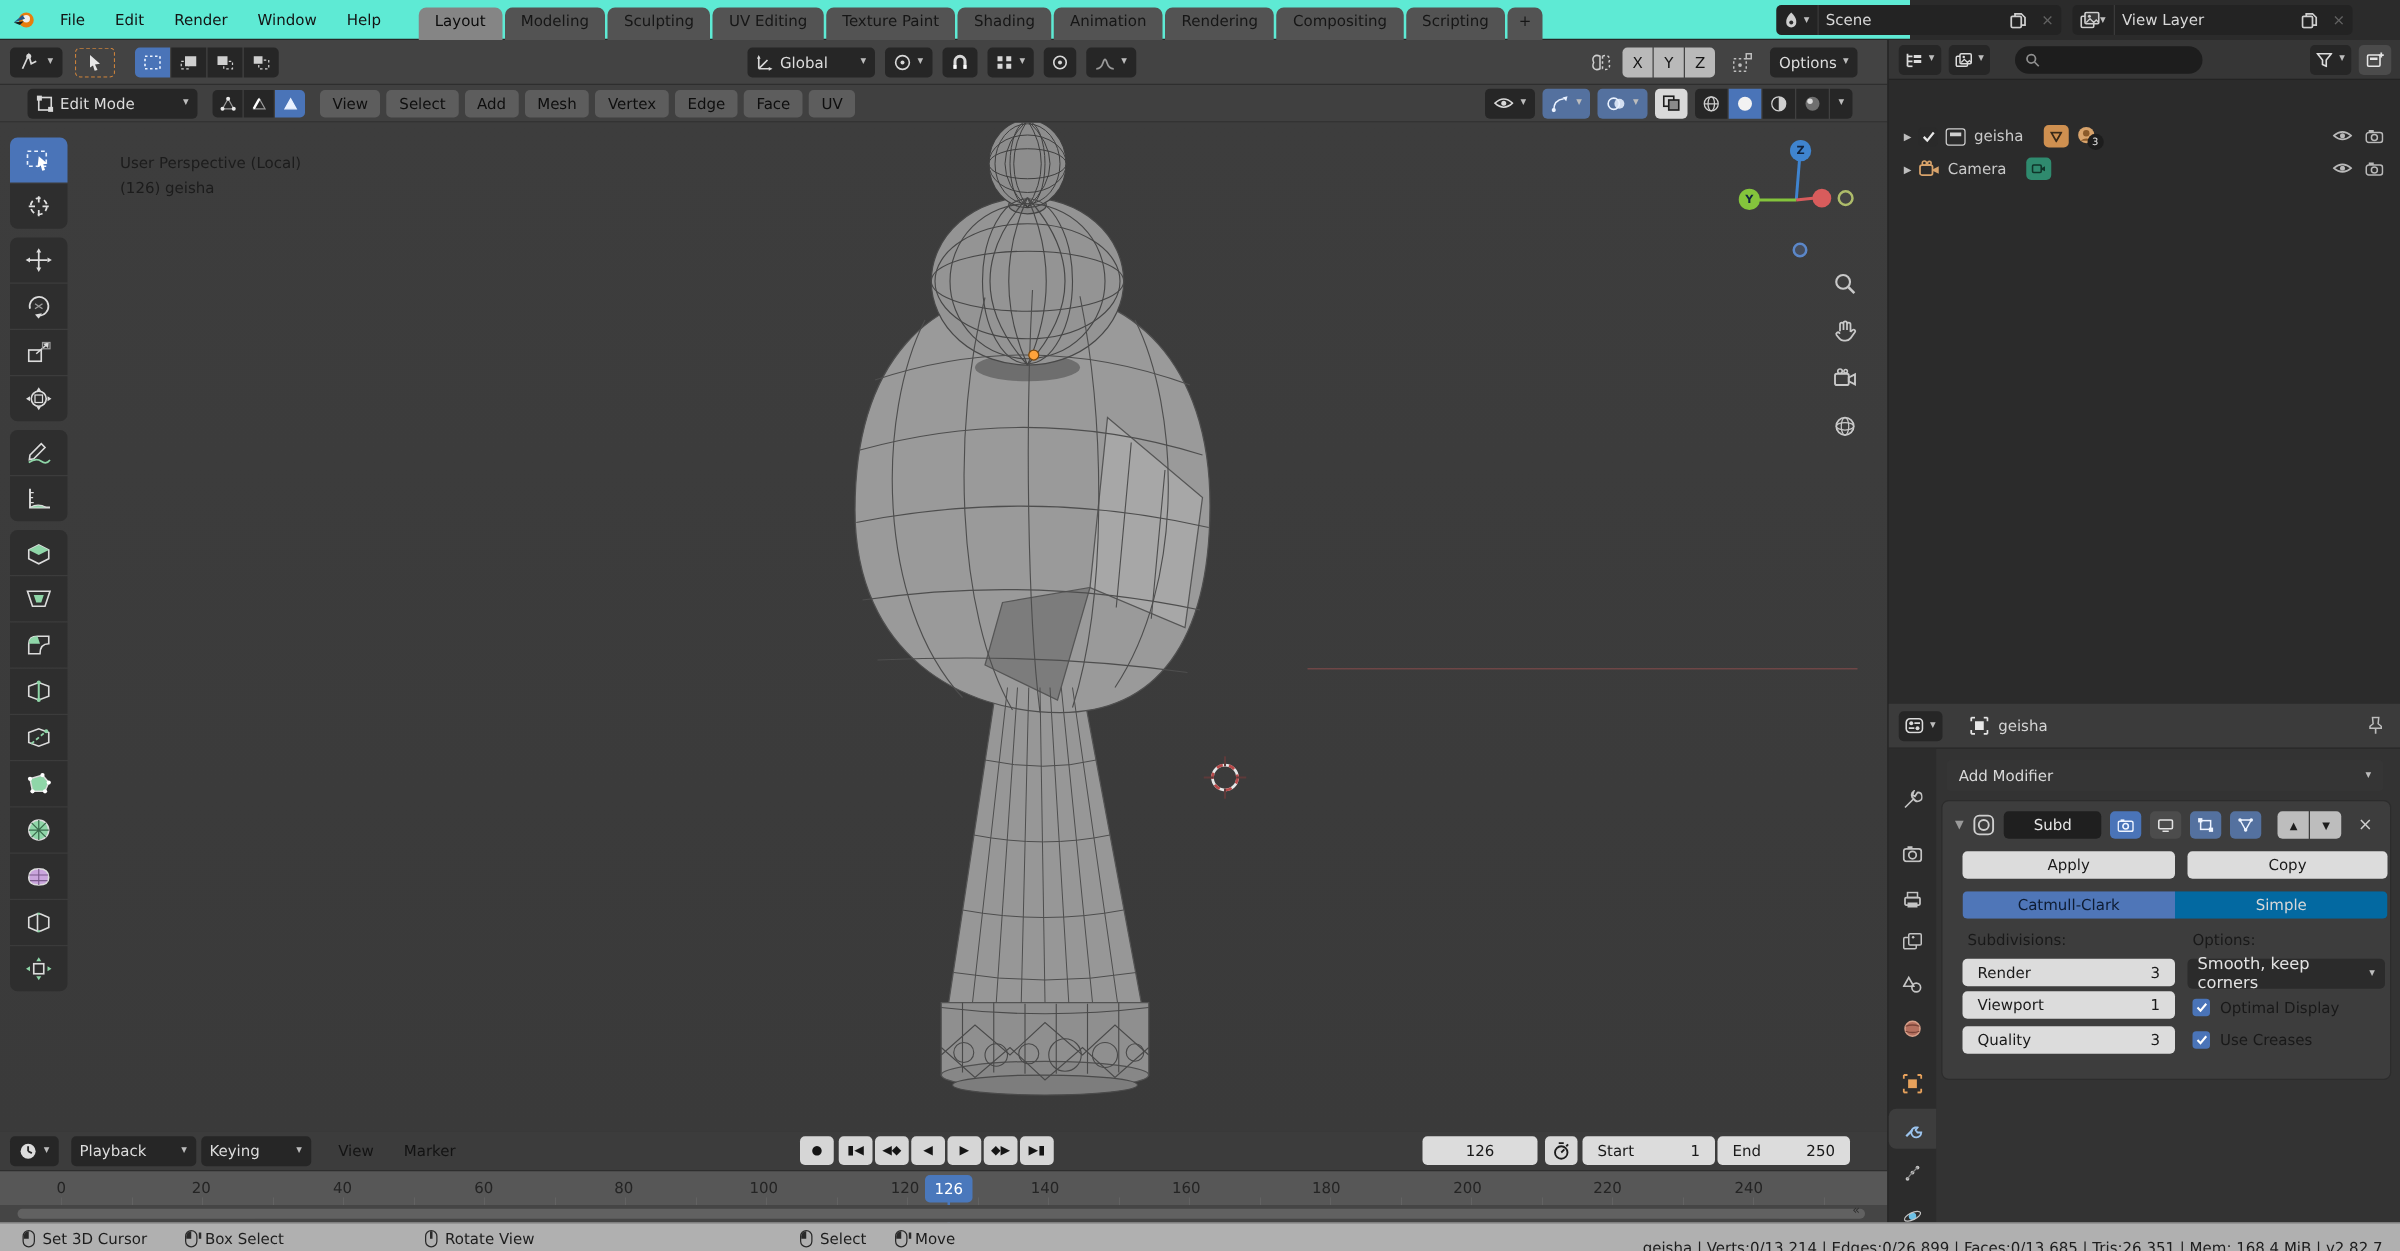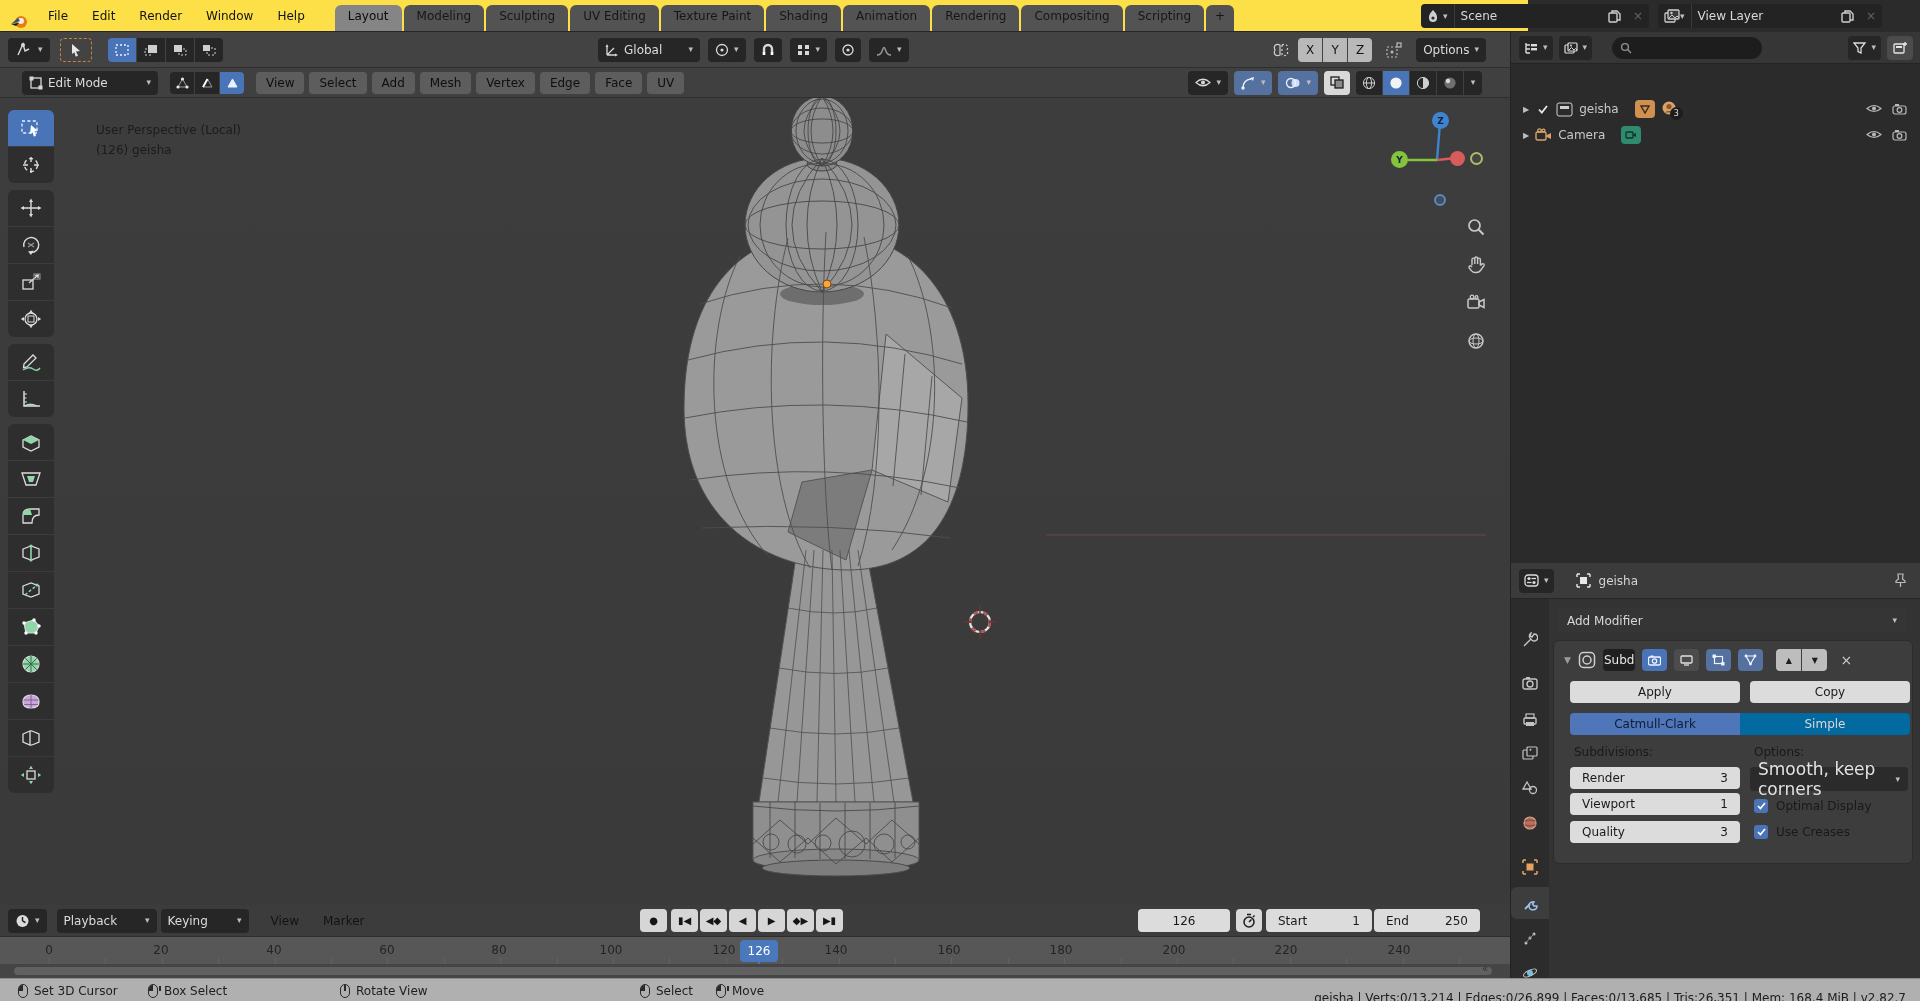--- a/index.html
+++ b/index.html
@@ -10,22 +10,22 @@
   
   .dark-btn { background:#262626; color:#dcdcdc; border-radius:4px; display:flex; align-items:center;
     gap:5px; padding:0 7px; height:24px; }
   .chip { background:#5d5d5d; color:#0e0e0e; border-radius:4px; height:22px; display:flex;
     align-items:center; padding:0 10px; }
   .lightfield { background:#dcdcdc; color:#1a1a1a; border-radius:4px; height:22px;
     display:flex; align-items:center; justify-content:center; }
   .chev { font-size:9px; color:#bdbdbd; line-height:1; }
 
   
-  #topbar { position:absolute; left:0; top:0; width:1528px; height:32px; background:#fde047;
-    border-bottom:1px solid #272727; display:flex; align-items:flex-end; }
+  #topbar { position:absolute; left:0; top:0; width:1528px; height:32px; background:#5eead4;
+    border-bottom:1px solid #272727; display:flex; align-items:center; }
   #topbar .menu { color:#131313; padding:0 12px; height:100%; display:flex; align-items:center; }
   #tabs { display:flex; align-items:flex-end; height:32px; margin-left:18px; }
   .tab { background:#535353; color:#161616; border-radius:6px 6px 0 0; padding:4px 13px 5px;
     margin-right:2px; height:26px; }
   .tab.active { background:#858585; color:#0b0b0b; }
   .tab.plus { padding:4px 9px 5px; }
   .idblock { position:absolute; top:4px; height:24px; display:flex; background:#232323;
     border-radius:4px; overflow:hidden; align-items:center; color:#d8d8d8; }
   .idblock .seg { display:flex; align-items:center; height:100%; padding:0 6px; }
   .idblock .sep { width:1px; height:100%; background:#3a3a3a; }
@@ -964,21 +964,21 @@
       </div>
 
       <div id="modpanel">
 
         <div class="mp-abs" style="left:10px; top:8px; display:flex; gap:7px; align-items:center">
           <span style="color:#9a9a9a; font-size:9px">▼</span>
           <svg width="18" height="18" viewBox="0 0 18 18">
               <rect x="1.5" y="1.5" width="15" height="15" rx="4" fill="none" stroke="#cfcfcf" stroke-width="1.5"></rect>
               <circle cx="9" cy="9" r="4" fill="none" stroke="#cfcfcf" stroke-width="1.5"></circle>
             </svg>
-          <div style="background:#1f1f1f; color:#e6e6e6; border-radius:4px; height:22px; display:flex; align-items:center; padding:0 1px">Subd</div>
+          <div style="background:#1f1f1f; color:#e6e6e6; border-radius:4px; height:22px; display:flex; align-items:center; padding:0 24px">Subd</div>
           <div class="smallbtn blue" style="width:25px; height:22px">
             <svg width="13" height="11" viewBox="0 0 13 11">
                 <rect x="0.5" y="2" width="12" height="8" rx="1.5" fill="none" stroke="#eef4ff" stroke-width="1.3"></rect>
                 <circle cx="6.5" cy="6" r="2.2" fill="none" stroke="#eef4ff" stroke-width="1.3"></circle>
                 <rect x="2.5" y="0.5" width="3" height="1.6" fill="#eef4ff"></rect>
               </svg>
           </div>
           <div class="smallbtn" style="width:25px; height:22px; background:#4c4c4c">
             <svg width="13" height="11" viewBox="0 0 13 11">
                 <rect x="1" y="1" width="11" height="7" rx="1" fill="none" stroke="#e2e2e2" stroke-width="1.3"></rect>
@@ -1025,21 +1025,21 @@
         <div class="mp-abs valfield halfL" style="top:152px">
           <span>Viewport</span>
             <span>1</span>
         </div>
         <div class="mp-abs valfield halfL" style="top:180px">
           <span>Quality</span>
             <span>3</span>
         </div>
 
         <div class="mp-abs" style="left:196px; top:126px; width:158px; height:24px; background:#2b2b2b; border-radius:4px; color:#e2e2e2; display:flex; align-items:center; padding:0 8px; gap:4px">
-          <span style="font-size:17px">Smooth, keep corners</span>
+          <span style="font-size:13px">Smooth, keep corners</span>
           <span class="chev" style="margin-left:auto">▾</span>
         </div>
         <div class="mp-abs" style="left:200px; top:158px; display:flex; gap:8px; align-items:center">
           <span class="checkbox">
               <svg width="9" height="8" viewBox="0 0 9 8">
                 <polyline points="1,4 3.4,6.5 8,1" fill="none" stroke="#fff" stroke-width="1.7"></polyline>
               </svg>
             </span>
           <span class="plabel">Optimal Display</span>
         </div>

